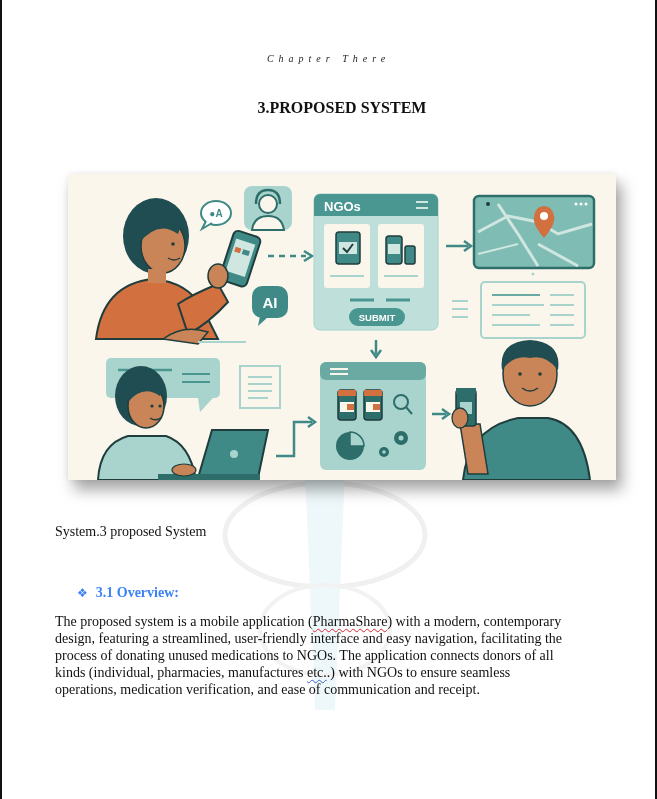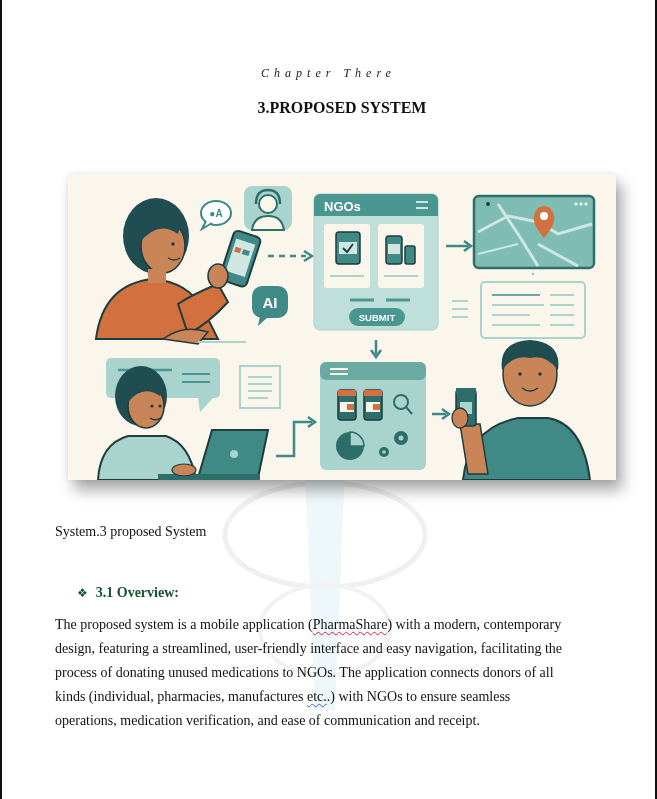--- a/index.html
+++ b/index.html
@@ -9,45 +9,45 @@
       font-family: "Liberation Serif", serif;
       color: #111;
       position: relative;
     }
     .border-left { position: absolute; left: 0; top: 0; width: 2px; height: 799px; background: #111; }
     .border-right { position: absolute; left: 655px; top: 0; width: 2px; height: 799px; background: #111; }
 
     .watermark { position: absolute; left: 210px; top: 470px; width: 240px; height: 320px; pointer-events: none; }
 
     .chapter {
-      position: absolute; top: 66px; left: 0; width: 657px; text-align: center;
-      font-style: italic; font-size: 12px; letter-spacing: 5px; color: #222;
+      position: absolute; top: 53px; left: 0; width: 657px; text-align: center;
+      font-style: italic; font-size: 10px; letter-spacing: 5px; color: #222;
     }
     .title {
       position: absolute; top: 99px; left: 16px; width: 652px; text-align: center;
       font-weight: bold; font-size: 16px; color: #111;
     }
 
     .figure {
       position: absolute; left: 68px; top: 174px; width: 548px; height: 306px;
       background: #fbf6ec;
       box-shadow: 6px 10px 14px rgba(0,0,0,0.35), 0 0 6px rgba(0,0,0,0.08);
     }
     .figure svg { display: block; }
 
     .caption {
       position: absolute; left: 55px; top: 524px; font-size: 14px; color: #111;
     }
     .section-heading {
-      position: absolute; left: 77px; top: 585px; font-size: 14px; font-weight: bold; color: #14532d;
+      position: absolute; left: 77px; top: 585px; font-size: 14px; font-weight: bold; color: #3b82f6;
     }
     .section-heading .bullet { font-weight: normal; margin-right: 8px; font-size: 12px; }
     .paragraph {
       position: absolute; left: 55px; top: 613px; width: 520px;
-      font-size: 14px; line-height: 24px; color: #111;
+      font-size: 14px; line-height: 17px; color: #111;
     }
     .spell-red { text-decoration: underline wavy #d23; text-decoration-thickness: 1px; text-underline-offset: 2px; }
     .spell-blue { text-decoration: underline wavy #3a5fc8; text-decoration-thickness: 1px; text-underline-offset: 2px; }
   </style>
 </head>
 <body>
 
 <div class="border-left"></div>
 <div class="border-right"></div>
 

